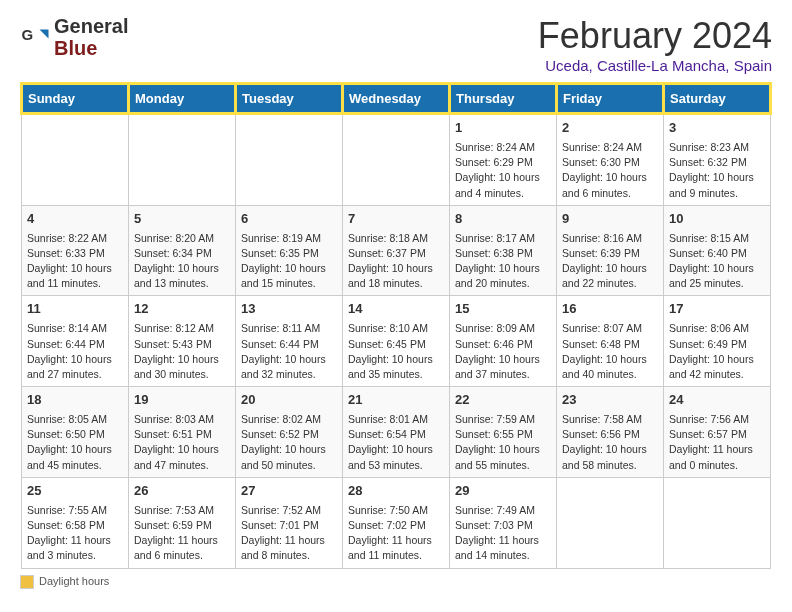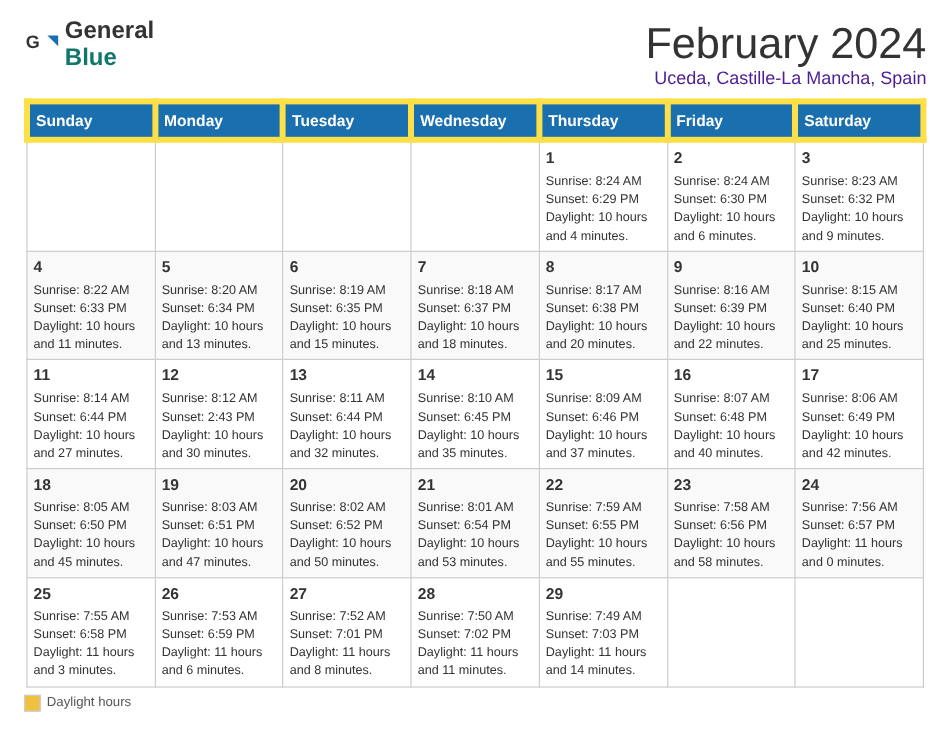--- a/index.html
+++ b/index.html
@@ -44,21 +44,21 @@
     }
     thead tr {
       background-color: #1a6faf;
       color: #fff;
     }
     thead th {
       padding: 6px 5px;
       text-align: left;
       font-size: 13px;
       font-weight: bold;
-      border: 5px solid #fde047;
+      border: 3px solid #fde047;
     }
     tbody tr {
       vertical-align: top;
     }
     tbody td {
       border: 1px solid #ccc;
       padding: 4px 5px;
       height: 90px;
       width: calc(100%/7);
       color: #333;
@@ -95,21 +95,21 @@
 <div class="header">
   <div class="logo">
     <svg class="logo-icon" viewBox="0 0 40 40">
       <text x="2" y="24" font-size="20" font-weight="bold" fill="#333">G</text>
       <polygon points="26,10 38,10 38,22" fill="#1a6faf"></polygon>
     </svg>
     <div>
       <div style="font-size:20px;font-weight:bold;line-height:1.1;">
         <span style="color:#333;">General</span>
       </div>
-      <div style="font-size:20px;font-weight:bold;color:#0f766e;line-height:1.1;">Blue</div>
+      <div style="font-size:20px;font-weight:bold;color:#7f1d1d;line-height:1.1;">Blue</div>
     </div>
   </div>
   <div class="title-block">
     <div class="month-title">February 2024</div>
     <div class="location">Uceda, Castille-La Mancha, Spain</div>
   </div>
 </div>
 
 <table>
   <thead>
@@ -206,21 +206,21 @@
         <td>
           <span class="day-num">11</span>
           <div>Sunrise: 8:14 AM</div>
           <div>Sunset: 6:44 PM</div>
           <div>Daylight: 10 hours</div>
           <div>and 27 minutes.</div>
         </td>
         <td>
           <span class="day-num">12</span>
           <div>Sunrise: 8:12 AM</div>
-          <div>Sunset: 2:43 PM</div>
+          <div>Sunset: 5:43 PM</div>
           <div>Daylight: 10 hours</div>
           <div>and 30 minutes.</div>
         </td>
         <td>
           <span class="day-num">13</span>
           <div>Sunrise: 8:11 AM</div>
           <div>Sunset: 6:44 PM</div>
           <div>Daylight: 10 hours</div>
           <div>and 32 minutes.</div>
         </td>

